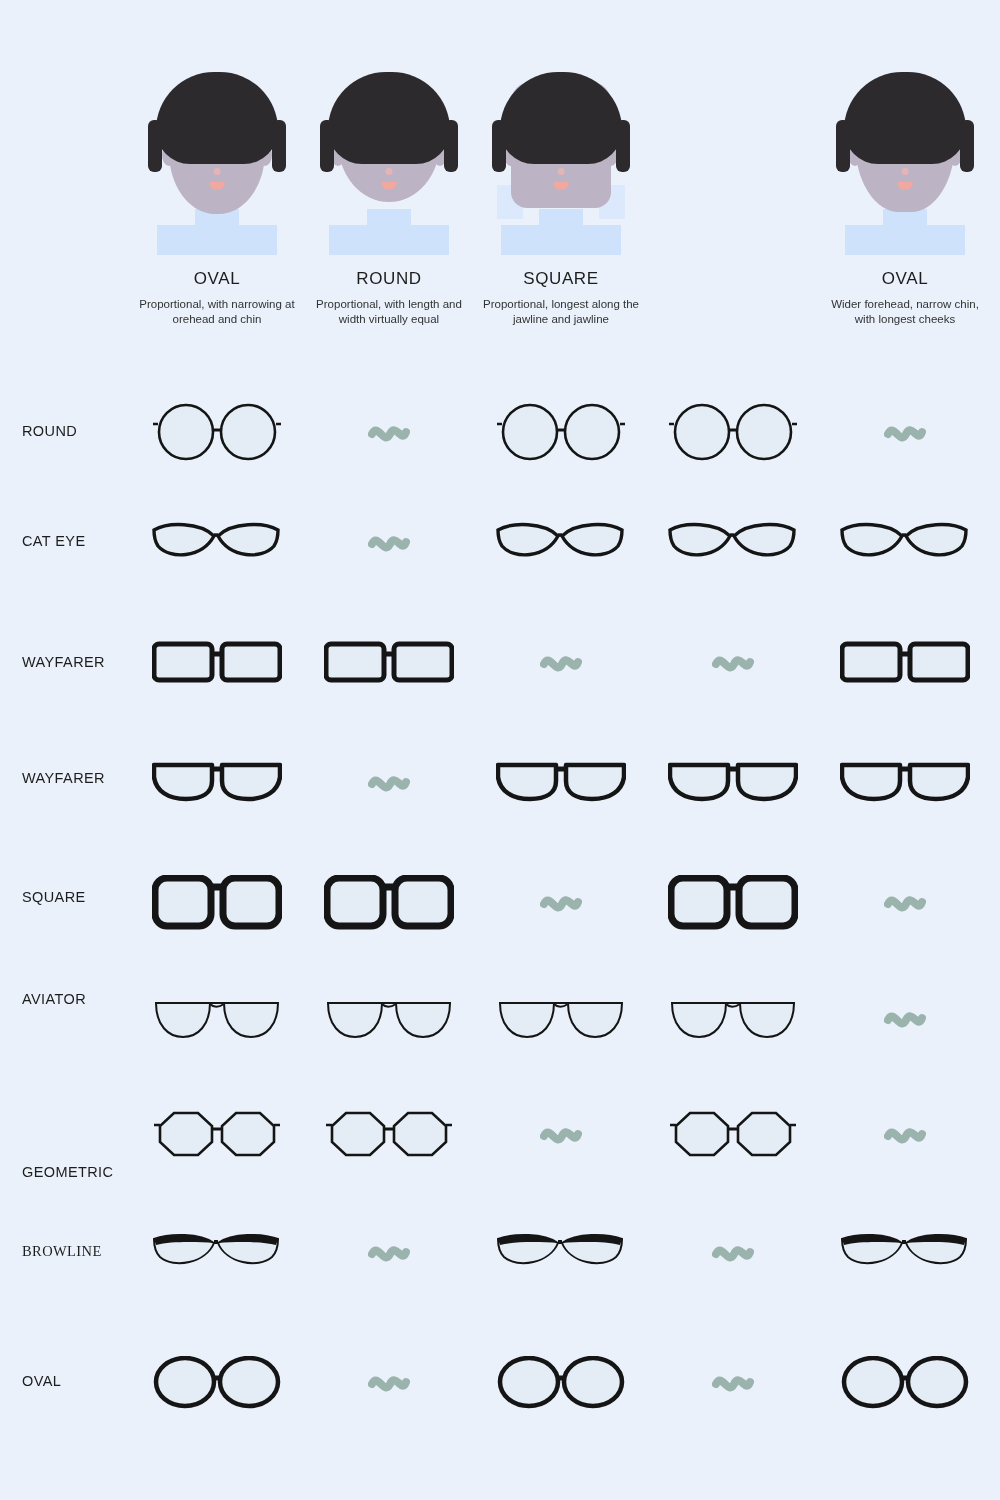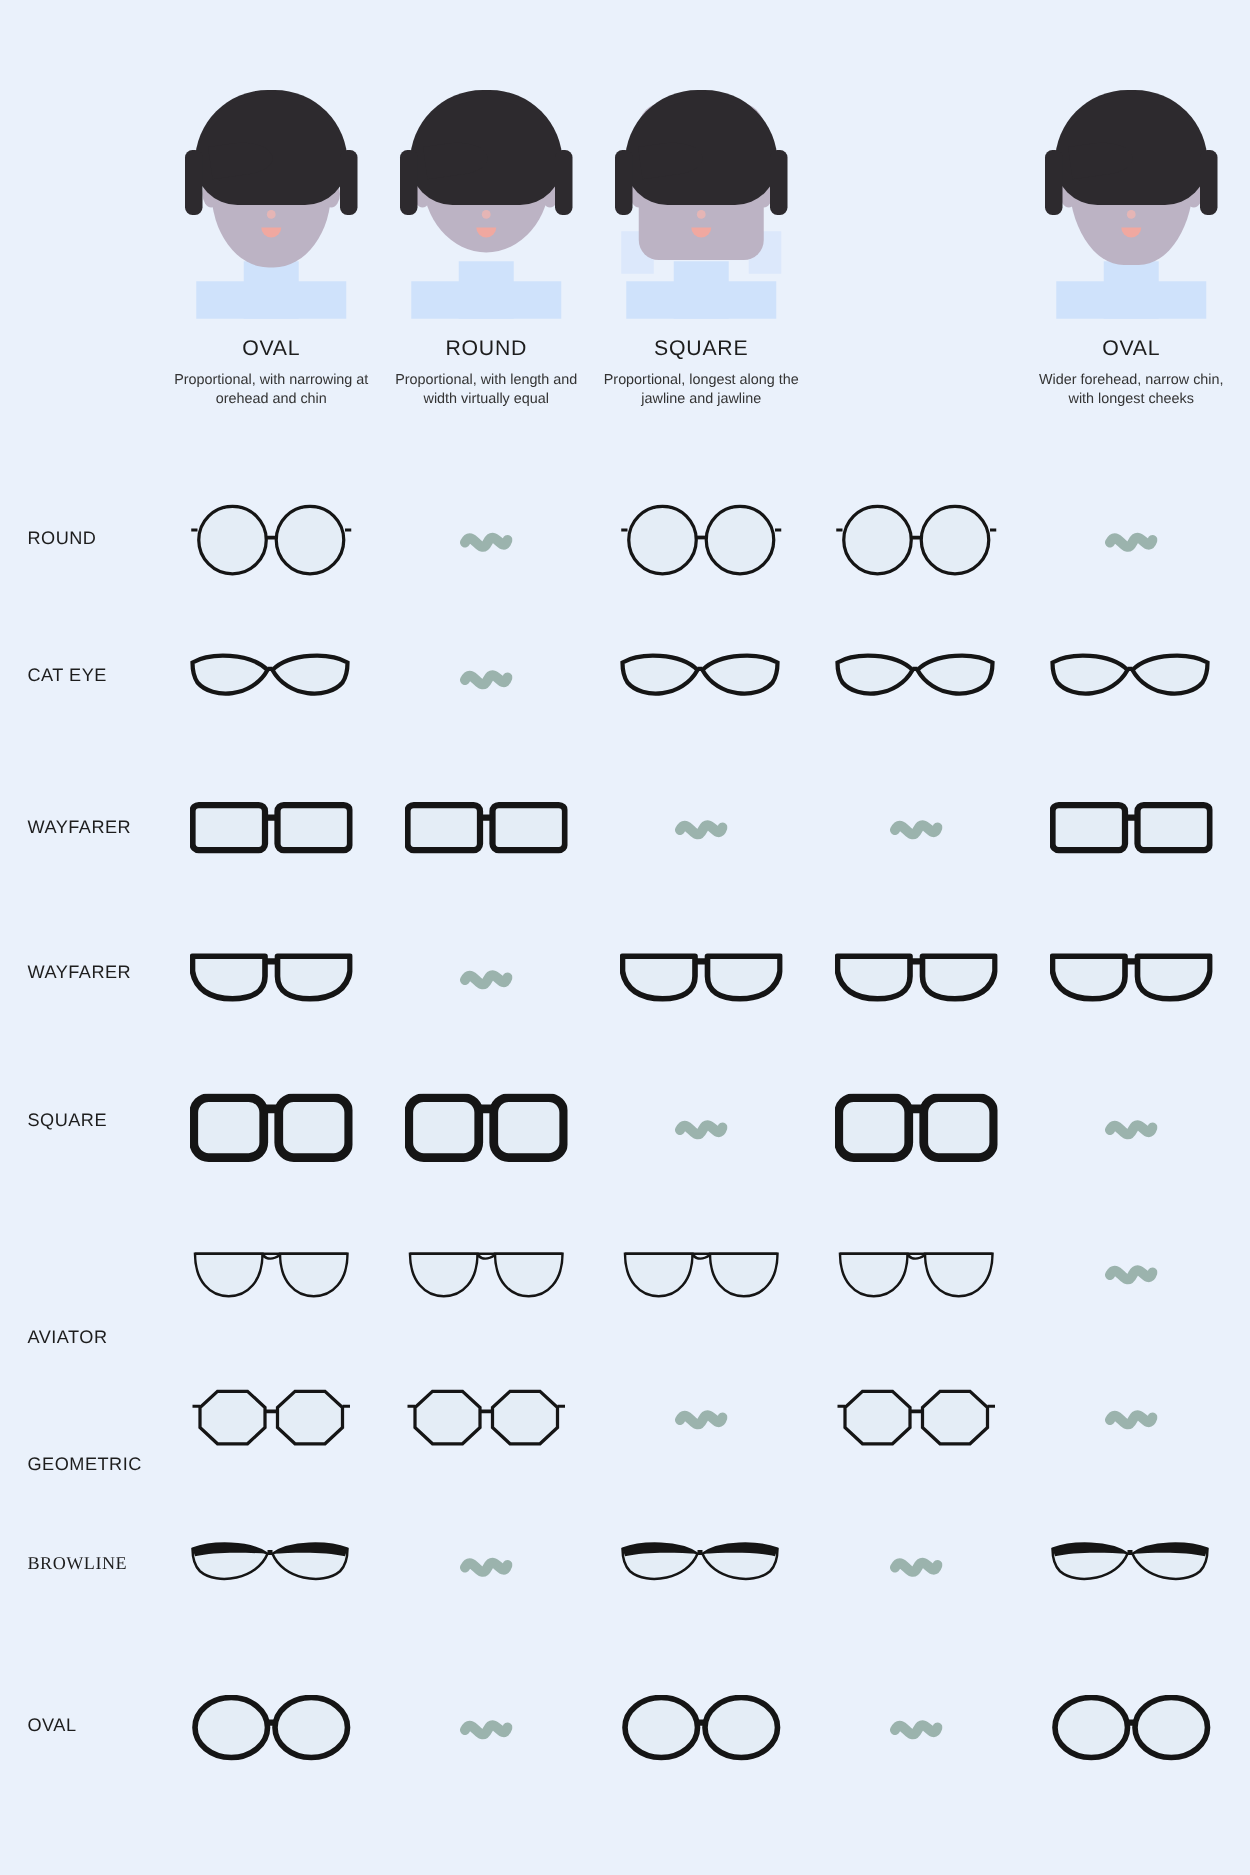--- a/index.html
+++ b/index.html
@@ -302,21 +302,21 @@
     </div>
     <div class="face-name">OVAL</div>
     <div class="face-desc">Wider forehead, narrow chin, with longest cheeks</div>
   </div>
 
   <div class="row-label" style="top:423px;">ROUND</div>
   <div class="row-label" style="top:533px;">CAT EYE</div>
   <div class="row-label" style="top:654px;">WAYFARER</div>
   <div class="row-label" style="top:770px;">WAYFARER</div>
   <div class="row-label" style="top:889px;">SQUARE</div>
-  <div class="row-label" style="top:1062px;">AVIATOR</div>
+  <div class="row-label" style="top:991px;">AVIATOR</div>
   <div class="row-label" style="top:1164px;">GEOMETRIC</div>
   <div class="row-label" style="top:1243px;font-family:Liberation Serif, serif;">BROWLINE</div>
   <div class="row-label" style="top:1373px;">OVAL</div>
 
   <div id="grid">
       <div class="cell" style="left: 132px; top: 388px;">
         <svg width="130" height="62" viewBox="0 0 130 62">
           <circle cx="34" cy="30" r="27" fill="#e4edf6" stroke="#151515" stroke-width="2.6"></circle>
           <circle cx="96" cy="30" r="27" fill="#e4edf6" stroke="#151515" stroke-width="2.6"></circle>
           <path d="M61 28 h8" stroke="#151515" stroke-width="3"></path>

